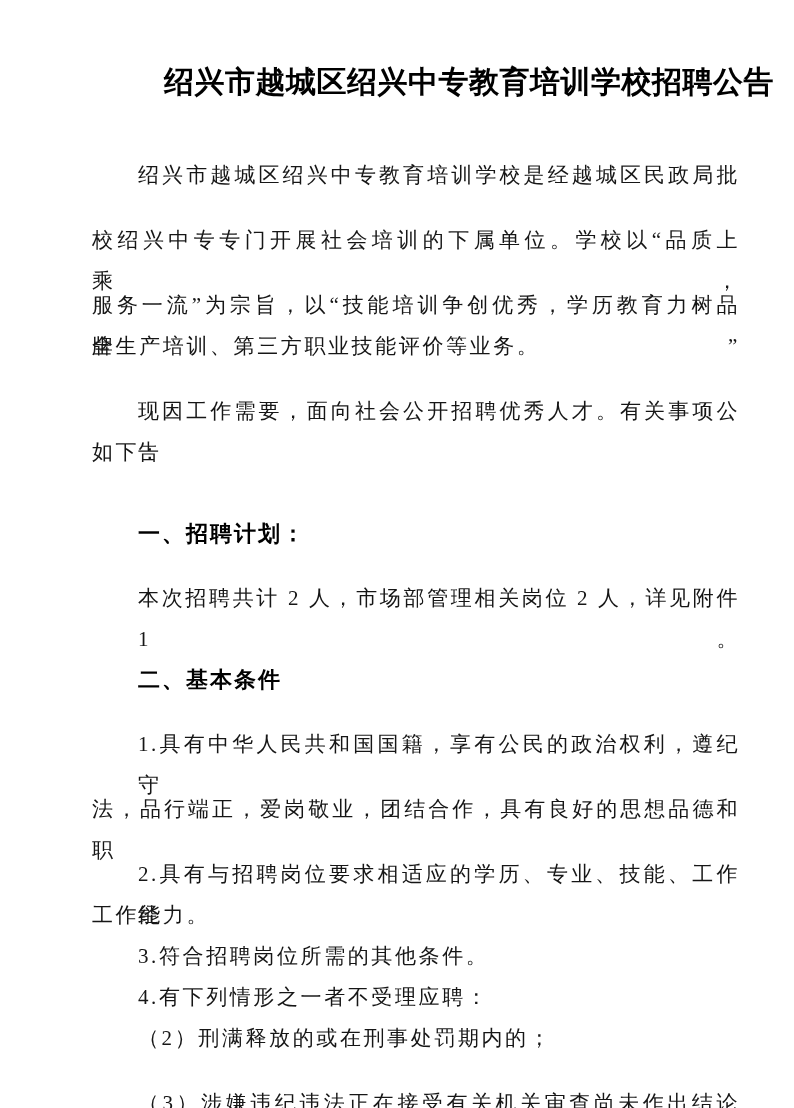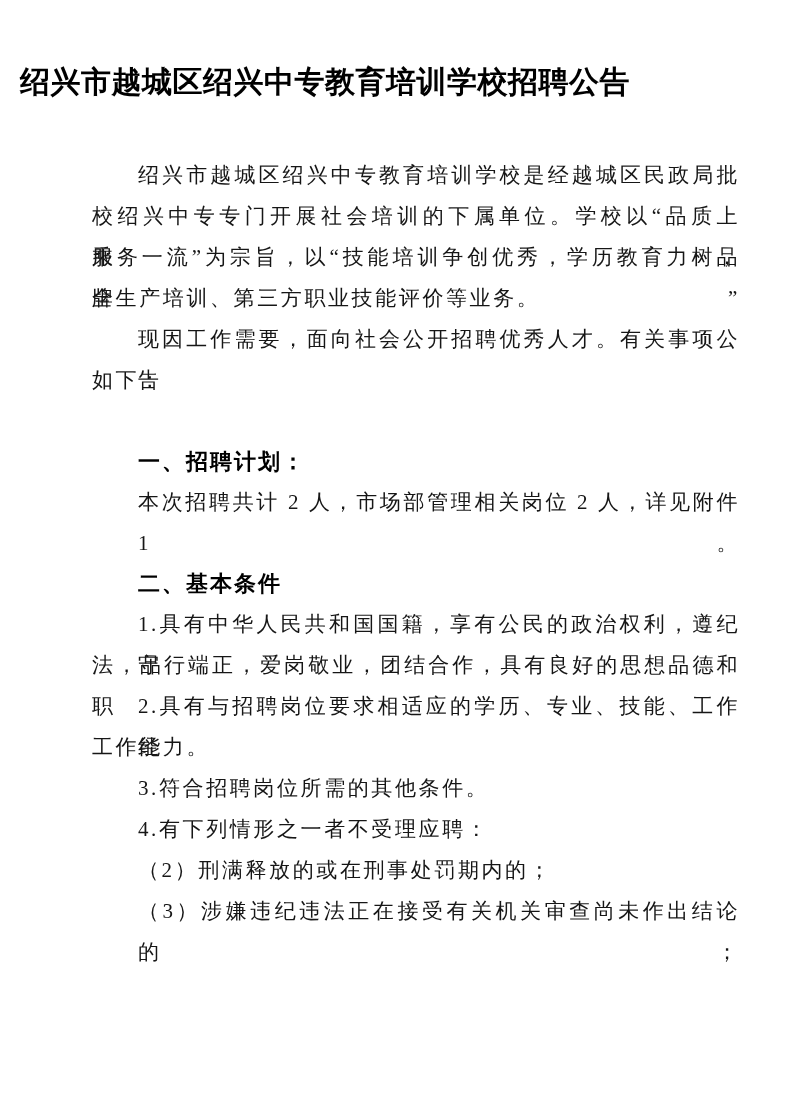--- a/index.html
+++ b/index.html
@@ -10,21 +10,21 @@
   .page {
     position: relative;
     width: 794px;
     height: 1108px;
     background: #ffffff;
     overflow: hidden;
     color: #141414;
   }
   .doc-title {
     margin: 64px 20px 0 20px;
-    text-align: left;
+    text-align: right;
     font-family: "Liberation Sans", "DejaVu Sans", sans-serif;
     font-weight: 700;
     font-size: 30px;
     line-height: 36px;
     letter-spacing: 0.5px;
     color: #000000;
   }
   .content {
     margin: 55px 54px 0 92px;
     font-family: "Liberation Serif", "DejaVu Serif", serif;
@@ -36,20 +36,21 @@
     height: 41px;
     line-height: 41px;
     white-space: nowrap;
   }
   
   .j {
     white-space: normal;
     text-align: justify;
     text-align-last: justify;
     text-justify: inter-ideograph;
+    margin-top: 24px;
   }
   
   .indent {
     padding-left: 46px;
   }
   
   .hd {
     font-family: "Liberation Sans", "DejaVu Sans", sans-serif;
     font-weight: 700;
     font-size: 22px;

